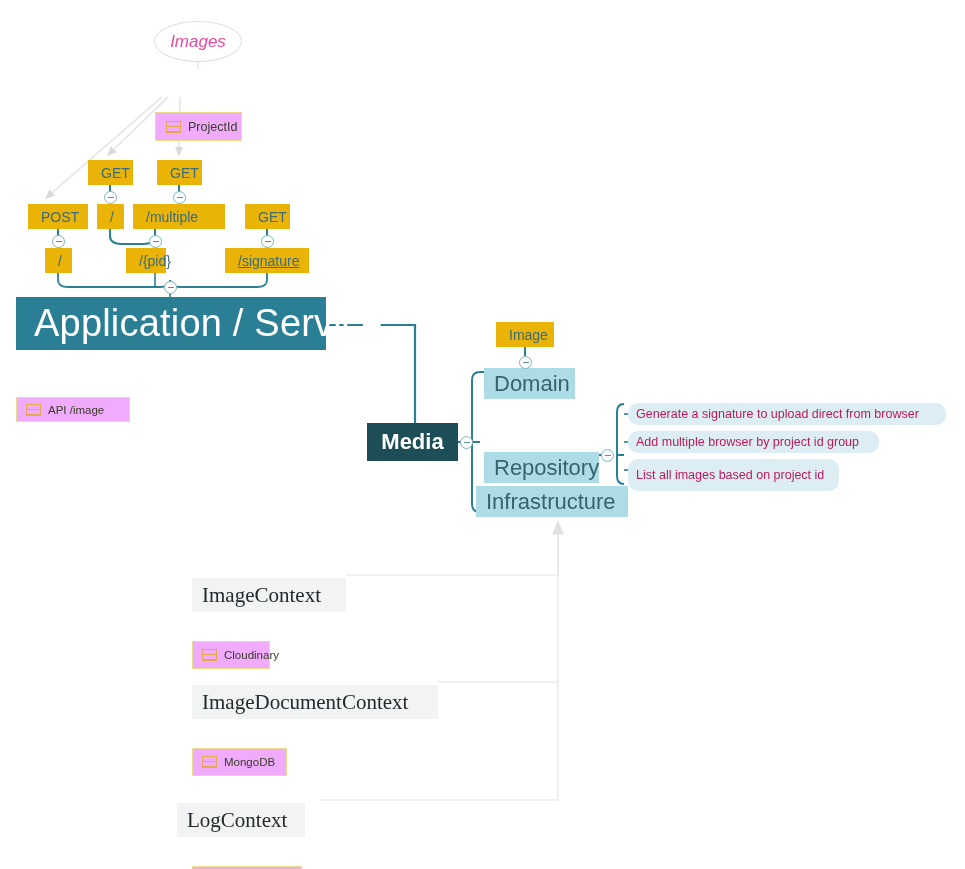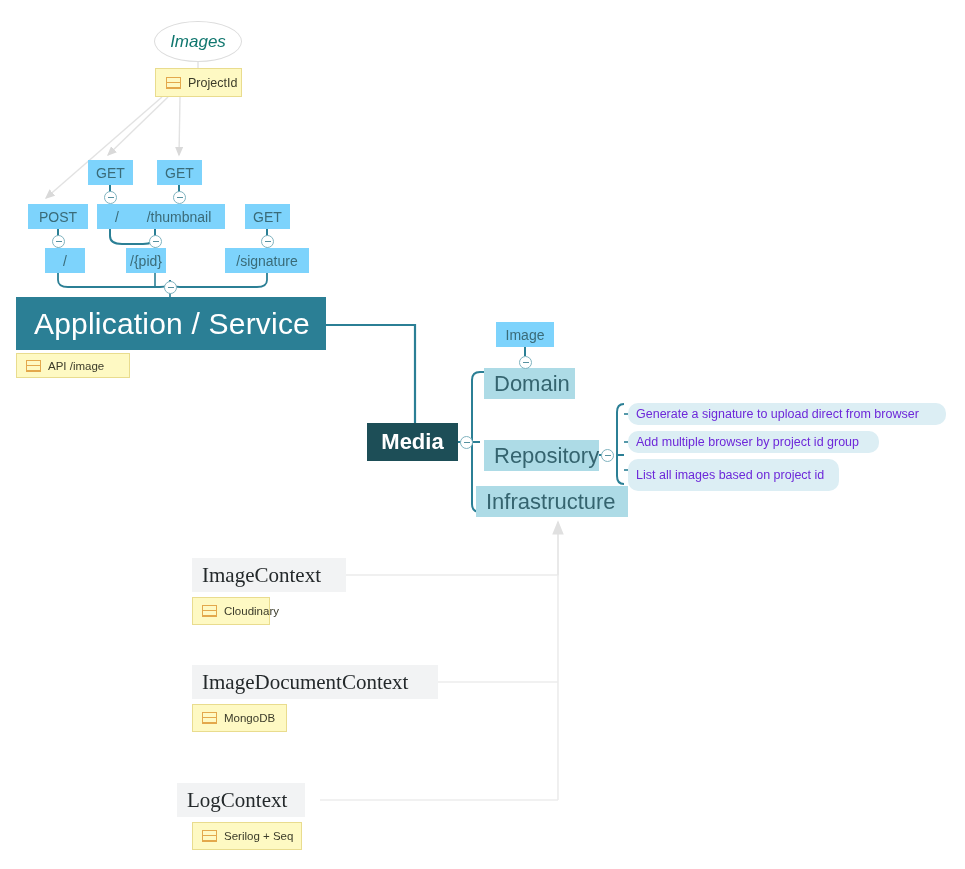--- a/index.html
+++ b/index.html
@@ -34,33 +34,34 @@
     box-sizing: border-box;
     white-space: nowrap;
     display: flex;
     align-items: center;
   }
   
   .ellipse-node {
     border: 1px solid #dcdcdc;
     border-radius: 50%;
     background: #ffffff;
-    color: #0f766e;
+    color: #ec4899;
     font-style: italic;
     justify-content: center;
     font-size: 17px;
   }
   
   .note-node {
-    background: #fef9c3;
+    background: #f0abfc;
     border: 1px solid #e9dc8e;
     color: #3b3b2a;
     font-size: 11.5px;
     padding: 0 9px;
     gap: 7px;
+    margin-top: 44px;
   }
   .note-node.big {
     font-size: 12.5px;
     padding: 0 10px;
   }
   .note-icon {
     flex: 0 0 auto;
     width: 15px;
     height: 12px;
     position: relative;
@@ -79,31 +80,30 @@
   .note-icon::before {
     content: "";
     position: absolute;
     left: 0; top: 0;
     width: 15px; height: 12px;
     border: 1.2px solid #e3a84c;
     box-sizing: border-box;
   }
   
   .chip-node {
-    background: #7dd3fc;
+    background: #eab308;
     color: #3a6b78;
     font-size: 14px;
-    padding: 0 20px;
-    justify-content: center;
+    padding: 0 13px;
   }
   
   .bar-node {
     background: #2b7f95;
     color: #ffffff;
-    font-size: 30px;
+    font-size: 38px;
     padding: 0 18px;
     letter-spacing: 0.2px;
   }
   
   .media-node {
     background: #1d4e57;
     color: #ffffff;
     font-size: 22px;
     font-weight: bold;
     padding: 16px 14px;
@@ -112,32 +112,33 @@
   
   .layer-node {
     background: #addbe6;
     color: #35646f;
     font-size: 22px;
     padding: 4px 10px;
   }
   
   .sentence-node {
     background: #dceef4;
-    color: #6d28d9;
+    color: #be185d;
     font-size: 12.5px;
     padding: 0 8px;
     border-radius: 10px;
   }
   
   .context-node {
     background: #f2f3f4;
     color: #24292b;
     font-size: 21px;
     padding: 0 10px;
     font-family: "Liberation Serif", serif;
+    margin-top: 20px;
   }
   
   .collapse {
     position: absolute;
     width: 13px;
     height: 13px;
     border-radius: 50%;
     background: #ffffff;
     border: 1px solid #7fb3bf;
     box-sizing: border-box;
@@ -247,30 +248,30 @@
     <span>POST</span>
   </div>
   <div class="node chip-node" style="left:245px; top:204px; width:45px; height:25px;">
     <span>GET</span>
   </div>
 
   <div class="node chip-node" style="left:97px; top:204px; width:27px; height:25px;">
     <span>/</span>
   </div>
   <div class="node chip-node" style="left:133px; top:204px; width:92px; height:25px;">
-    <span>/thumbnail</span>
+    <span>/multiple</span>
   </div>
 
   <div class="node chip-node" style="left:45px; top:248px; width:27px; height:25px;">
     <span>/</span>
   </div>
   <div class="node chip-node" style="left:126px; top:248px; width:40px; height:25px;">
     <span>/{pid}</span>
   </div>
-  <div class="node chip-node" style="left:225px; top:248px; width:84px; height:25px;">
+  <div class="node chip-node" style="left:225px; top:248px; width:84px; height:25px;text-decoration:underline;">
     <span>/signature</span>
   </div>
 
   <div class="node bar-node" style="left:16px; top:297px; width:310px; height:53px;">
     <span>Application / Service</span>
   </div>
   <div class="node note-node" style="left:16px; top:353px; width:114px; height:25px;">
     <span class="note-icon">
         <i></i>
         <i></i>
@@ -283,21 +284,21 @@
     <span>Media</span>
   </div>
 
   <div class="node chip-node" style="left:496px; top:322px; width:58px; height:25px;">
     <span>Image</span>
   </div>
 
   <div class="node layer-node" style="left:484px; top:368px; width:91px; height:31px;">
     <span>Domain</span>
   </div>
-  <div class="node layer-node" style="left:484px; top:440px; width:115px; height:31px;">
+  <div class="node layer-node" style="left:484px; top:452px; width:115px; height:31px;">
     <span>Repository</span>
   </div>
   <div class="node layer-node" style="left:476px; top:486px; width:152px; height:31px;">
     <span>Infrastructure</span>
   </div>
 
   <div class="node sentence-node" style="left:628px; top:403px; width:318px; height:22px;">
     <span>Generate a signature to upload direct from browser</span>
   </div>
   <div class="node sentence-node" style="left:628px; top:431px; width:251px; height:22px;">

